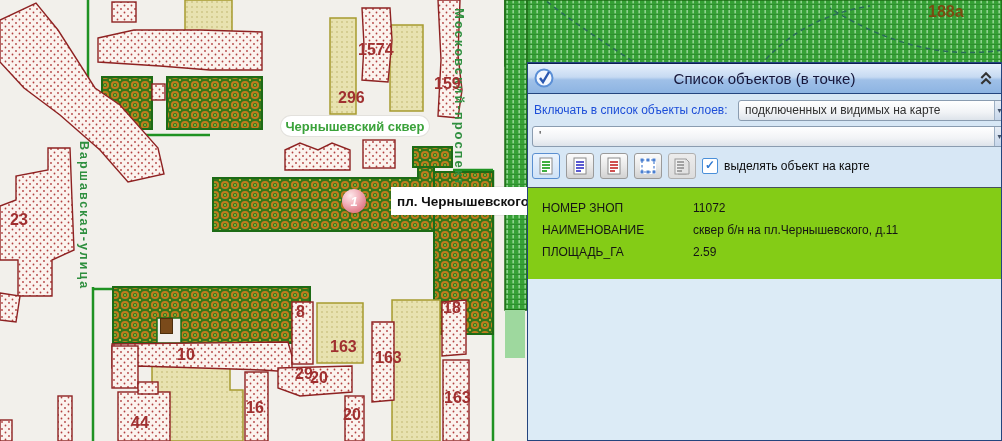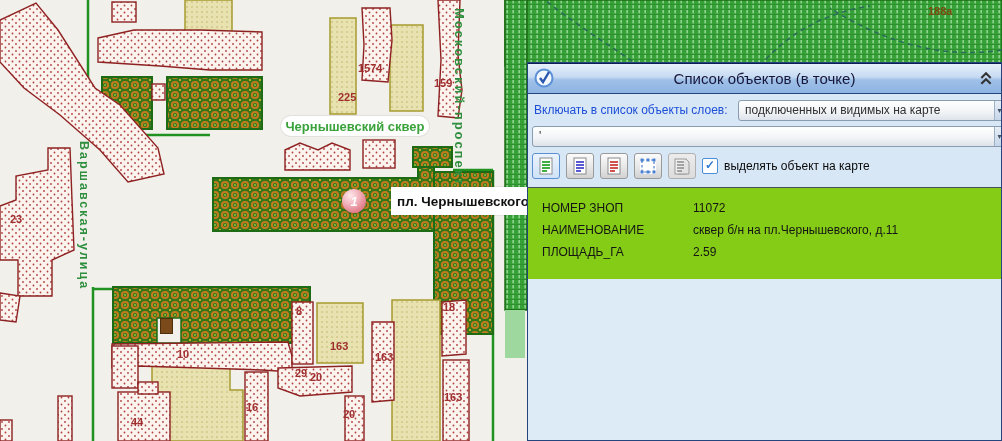--- a/index.html
+++ b/index.html
@@ -7,21 +7,21 @@
          font-family:"Liberation Sans",sans-serif;background:#f2f0eb;}
   
   #map{position:absolute;left:0;top:0;width:1002px;height:441px;}
   .street-label{position:absolute;writing-mode:vertical-rl;text-orientation:sideways;
     color:#2f8f3f;font-weight:bold;font-size:13px;letter-spacing:2px;white-space:nowrap;
     font-family:"Liberation Sans",sans-serif;}
   .area-label{position:absolute;background:#ffffff;display:flex;align-items:center;
     box-shadow:0 0 0 1px rgba(0,0,0,0.06);}
   .area-label.green{color:#3aa23a;font-weight:bold;font-size:13px;justify-content:center;}
   .area-label.black{color:#101010;font-weight:bold;font-size:13.5px;padding-left:6px;}
-  .bnum{position:absolute;font-size:11px;font-weight:bold;color:#a03030;line-height:11px;}
+  .bnum{position:absolute;font-size:16px;font-weight:bold;color:#a03030;line-height:11px;}
   .bnum.brown{color:#7b4a10;}
   #marker{position:absolute;left:342px;top:189px;width:24px;height:24px;border-radius:50%;
     background:radial-gradient(circle at 35% 28%,#fde9eb 0%,#f3b7c0 35%,#e2828f 70%,#d96b7e 100%);
     box-shadow:0 1px 2px rgba(0,0,0,0.25);color:#fff;font-weight:bold;font-style:italic;
     font-size:13px;display:flex;align-items:center;justify-content:center;}
   .tiny-icon{position:absolute;left:160px;top:318px;width:11px;height:14px;
     background:#7a4a1a;border:1px solid #4e2f0c;}
   
   #panel{position:absolute;left:527px;top:62px;width:475px;height:379px;
     background:#d7e7f5;border:1px solid #24457e;box-sizing:border-box;overflow:hidden;}
@@ -154,22 +154,22 @@
   <div class="street-label" style="left:452px;top:8px;height:165px;">Московский-проспект</div>
   <div class="street-label" style="left:77px;top:141px;height:146px;font-size:12.5px;">Варшавская-улица</div>
 
   <div class="area-label green" style="left:281px;top:116px;width:148px;height:20px;border-radius:10px;">Чернышевский сквер</div>
   <div class="area-label black" style="left:391px;top:187px;width:133px;height:28px;">пл. Чернышевского</div>
 
   <div id="marker">1</div>
   <div class="tiny-icon"></div>
   <div id="bnum-layer">
         <span class="bnum" style="left: 10px; top: 214px;">23</span>
-        <span class="bnum" style="left: 358px; top: 44px; margin-top: 19px;">1574</span>
-        <span class="bnum" style="left: 338px; top: 92px;">225</span>
+        <span class="bnum" style="left: 358px; top: 44px;">1574</span>
+        <span class="bnum" style="left: 338px; top: 92px;">296</span>
         <span class="bnum" style="left: 434px; top: 78px;">159</span>
         <span class="bnum" style="left: 296px; top: 306px;">8</span>
         <span class="bnum" style="left: 330px; top: 341px;">163</span>
         <span class="bnum" style="left: 375px; top: 352px;">163</span>
         <span class="bnum" style="left: 443px; top: 302px;">18</span>
         <span class="bnum" style="left: 177px; top: 349px;">10</span>
         <span class="bnum" style="left: 272px; top: 368px; margin-left: 23px;">29</span>
         <span class="bnum" style="left: 310px; top: 372px;">20</span>
         <span class="bnum" style="left: 343px; top: 409px;">20</span>
         <span class="bnum" style="left: 246px; top: 402px;">16</span>

